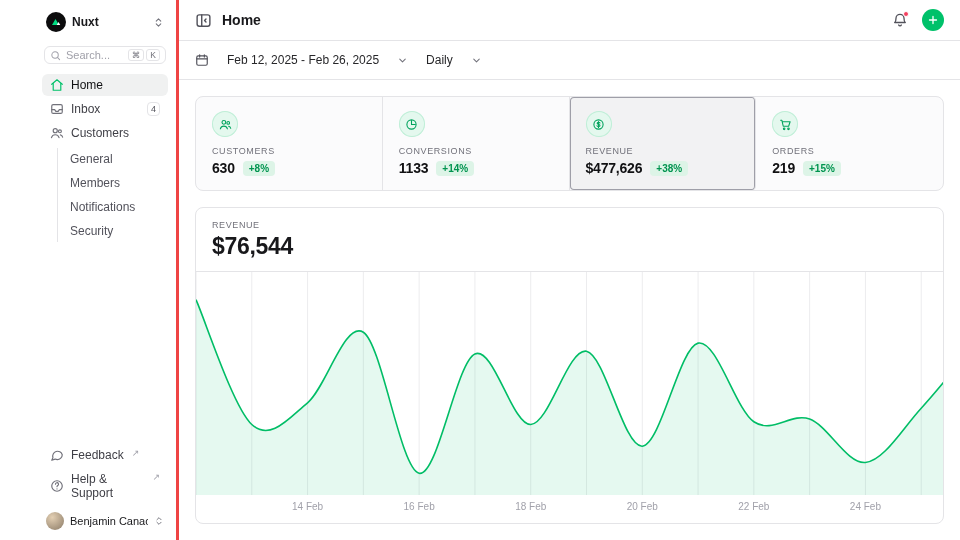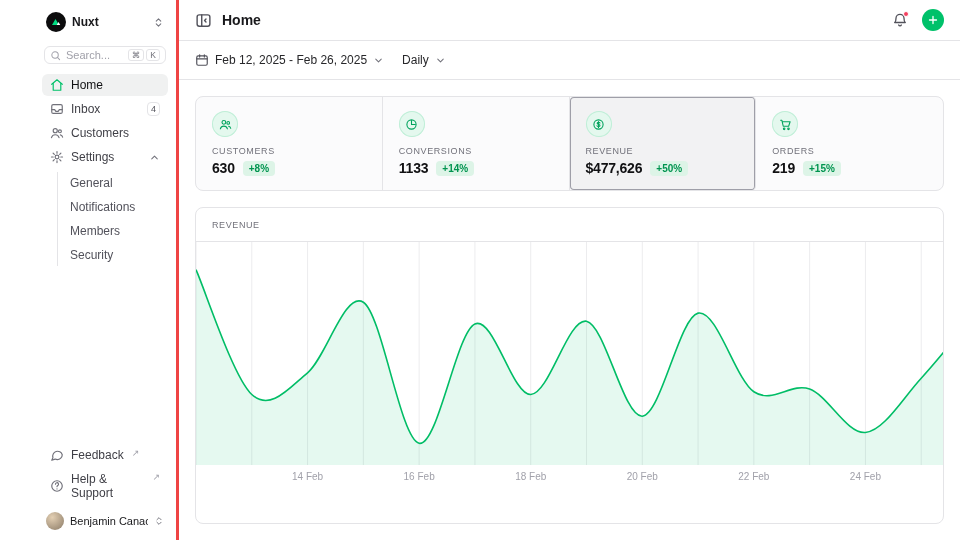--- a/index.html
+++ b/index.html
@@ -36,21 +36,21 @@
   
   main { flex:1; display:flex; flex-direction:column; min-width:0; }
   .topbar { height:41px; border-bottom:1px solid #e4e4e7; display:flex; align-items:center; padding:0 16px; gap:10px; flex:none; }
   .panel-btn { color:#52525b; display:flex; cursor:pointer; }
   .page-title { font-size:14px; font-weight:700; }
   .topbar-right { margin-left:auto; display:flex; align-items:center; gap:14px; }
   .bell { position:relative; color:#52525b; display:flex; cursor:pointer; }
   .bell-dot { position:absolute; top:-1px; right:-1px; width:6px; height:6px; border-radius:50%; background:#f43f5e; border:1px solid #fff; }
   .add-btn { width:22px; height:22px; border-radius:50%; background:#00c16a; color:#fff; display:flex; align-items:center; justify-content:center; cursor:pointer; border:none; }
   .toolbar { height:39px; border-bottom:1px solid #e4e4e7; display:flex; align-items:center; padding:0 16px; gap:18px; flex:none; }
-  .tool-btn { display:flex; align-items:center; gap:6px; font-size:12px; font-weight:500; color:#27272a; cursor:pointer; }
+  .tool-btn { display:flex; align-items:center; gap:18px; font-size:12px; font-weight:500; color:#27272a; cursor:pointer; }
   .tool-btn .ticon { color:#52525b; display:flex; }
   .tool-btn .chev { color:#71717a; display:flex; }
   .content { flex:1; padding:16px; display:flex; flex-direction:column; gap:16px; min-height:0; }
   
   .stats { display:grid; grid-template-columns:repeat(4,1fr); border:1px solid #e4e4e7; border-radius:8px; background:#fbfbfc; overflow:hidden; flex:none; }
   .stat { padding:14px 16px; border-right:1px solid #e4e4e7; cursor:pointer; }
   .stat:last-child { border-right:none; }
   .stat.selected { background:#f2f2f3; box-shadow:inset 0 0 0 1px #9f9fa8; border-radius:4px; }
   .stat-icon { width:26px; height:26px; border-radius:50%; background:#e4f8ee; box-shadow:inset 0 0 0 1px #bfeed7; color:#00a35d; display:flex; align-items:center; justify-content:center; }
   .stat-label { margin-top:9px; font-size:9px; letter-spacing:.6px; color:#71717a; font-weight:500; }
@@ -122,38 +122,24 @@
       <span class="nicon">
         <svg width="14" height="14" viewBox="0 0 24 24" fill="none" stroke="currentColor" stroke-width="2" stroke-linecap="round" stroke-linejoin="round">
             <circle cx="9" cy="8" r="3.5"></circle>
             <path d="M2.5 20c.9-3.2 3.4-5 6.5-5s5.6 1.8 6.5 5"></path>
             <circle cx="17" cy="9" r="2.5"></circle>
             <path d="M17.8 15.2c2.1.5 3.3 1.8 3.8 3.8"></path>
           </svg>
       </span>
       <span>Customers</span>
     </div>
-    <div class="nav-item">
-      <span class="nicon">
-        <svg width="14" height="14" viewBox="0 0 24 24" fill="none" stroke="currentColor" stroke-width="2" stroke-linecap="round">
-            <circle cx="12" cy="12" r="3.2"></circle>
-            <path d="M12 2.5v3M12 18.5v3M2.5 12h3M18.5 12h3M5.3 5.3l2.1 2.1M16.6 16.6l2.1 2.1M18.7 5.3l-2.1 2.1M7.4 16.6l-2.1 2.1"></path>
-          </svg>
-      </span>
-      <span>Settings</span>
-      <span class="nav-chevron">
-        <svg width="11" height="11" viewBox="0 0 24 24" fill="none" stroke="currentColor" stroke-width="2.2" stroke-linecap="round" stroke-linejoin="round">
-            <path d="M6 15l6-6 6 6"></path>
-          </svg>
-      </span>
-    </div>
     <div class="children">
       <div class="child">General</div>
+      <div class="child">Members</div>
       <div class="child">Notifications</div>
-      <div class="child">Members</div>
       <div class="child">Security</div>
     </div>
   </nav>
 
   <div class="spacer"></div>
 
   <div class="side-foot">
     <div class="nav-item">
       <span class="nicon">
         <svg width="14" height="14" viewBox="0 0 24 24" fill="none" stroke="currentColor" stroke-width="2" stroke-linecap="round" stroke-linejoin="round">
@@ -271,21 +257,21 @@
       <div class="stat selected">
         <span class="stat-icon">
           <svg width="13" height="13" viewBox="0 0 24 24" fill="none" stroke="currentColor" stroke-width="2" stroke-linecap="round" stroke-linejoin="round">
               <circle cx="12" cy="12" r="8.5"></circle>
               <path d="M14.7 9.2c-.5-.9-1.5-1.3-2.7-1.3-1.4 0-2.5.7-2.5 1.9 0 2.6 5.2 1.3 5.2 4 0 1.2-1.2 2-2.7 2-1.3 0-2.4-.5-2.9-1.5M12 6.5v11"></path>
             </svg>
         </span>
         <div class="stat-label">REVENUE</div>
         <div class="stat-row">
           <span class="stat-value">$477,626</span>
-          <span class="delta">+50%</span>
+          <span class="delta">+38%</span>
         </div>
       </div>
       <div class="stat">
         <span class="stat-icon">
           <svg width="13" height="13" viewBox="0 0 24 24" fill="none" stroke="currentColor" stroke-width="2" stroke-linecap="round" stroke-linejoin="round">
               <circle cx="9.5" cy="20" r="1.4"></circle>
               <circle cx="17.5" cy="20" r="1.4"></circle>
               <path d="M3 4h2.2l2.6 11.2h10L20.5 7H6.2"></path>
             </svg>
         </span>
@@ -293,20 +279,21 @@
         <div class="stat-row">
           <span class="stat-value">219</span>
           <span class="delta">+15%</span>
         </div>
       </div>
     </div>
 
     <div class="chart-panel">
       <div class="chart-head">
         <div class="chart-label">REVENUE</div>
+        <div class="chart-value">$76,544</div>
       </div>
       <div class="chart-body">
           <svg width="781" height="245">
             <line x1="0" x2="0" y1="0" y2="223" stroke="#ececee" stroke-width="1"></line>
             <line x1="55.785714285714285" x2="55.785714285714285" y1="0" y2="223" stroke="#ececee" stroke-width="1"></line>
             <line x1="111.57142857142857" x2="111.57142857142857" y1="0" y2="223" stroke="#ececee" stroke-width="1"></line>
             <line x1="167.35714285714286" x2="167.35714285714286" y1="0" y2="223" stroke="#ececee" stroke-width="1"></line>
             <line x1="223.14285714285714" x2="223.14285714285714" y1="0" y2="223" stroke="#ececee" stroke-width="1"></line>
             <line x1="278.92857142857144" x2="278.92857142857144" y1="0" y2="223" stroke="#ececee" stroke-width="1"></line>
             <line x1="334.7142857142857" x2="334.7142857142857" y1="0" y2="223" stroke="#ececee" stroke-width="1"></line>

